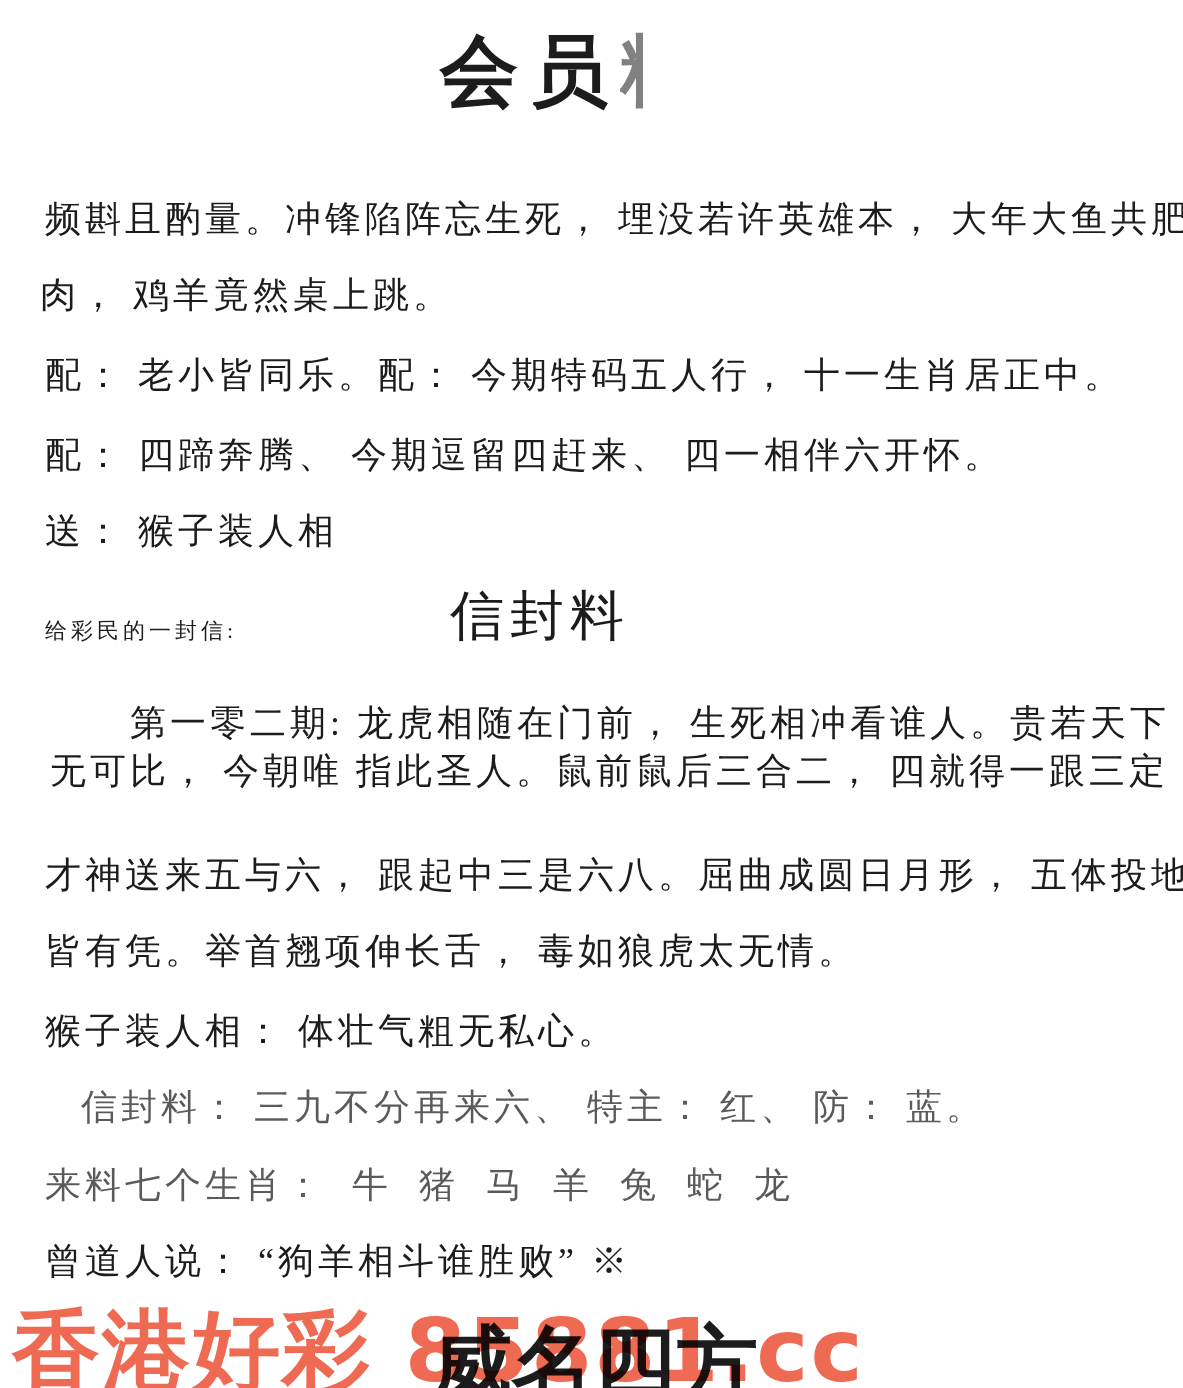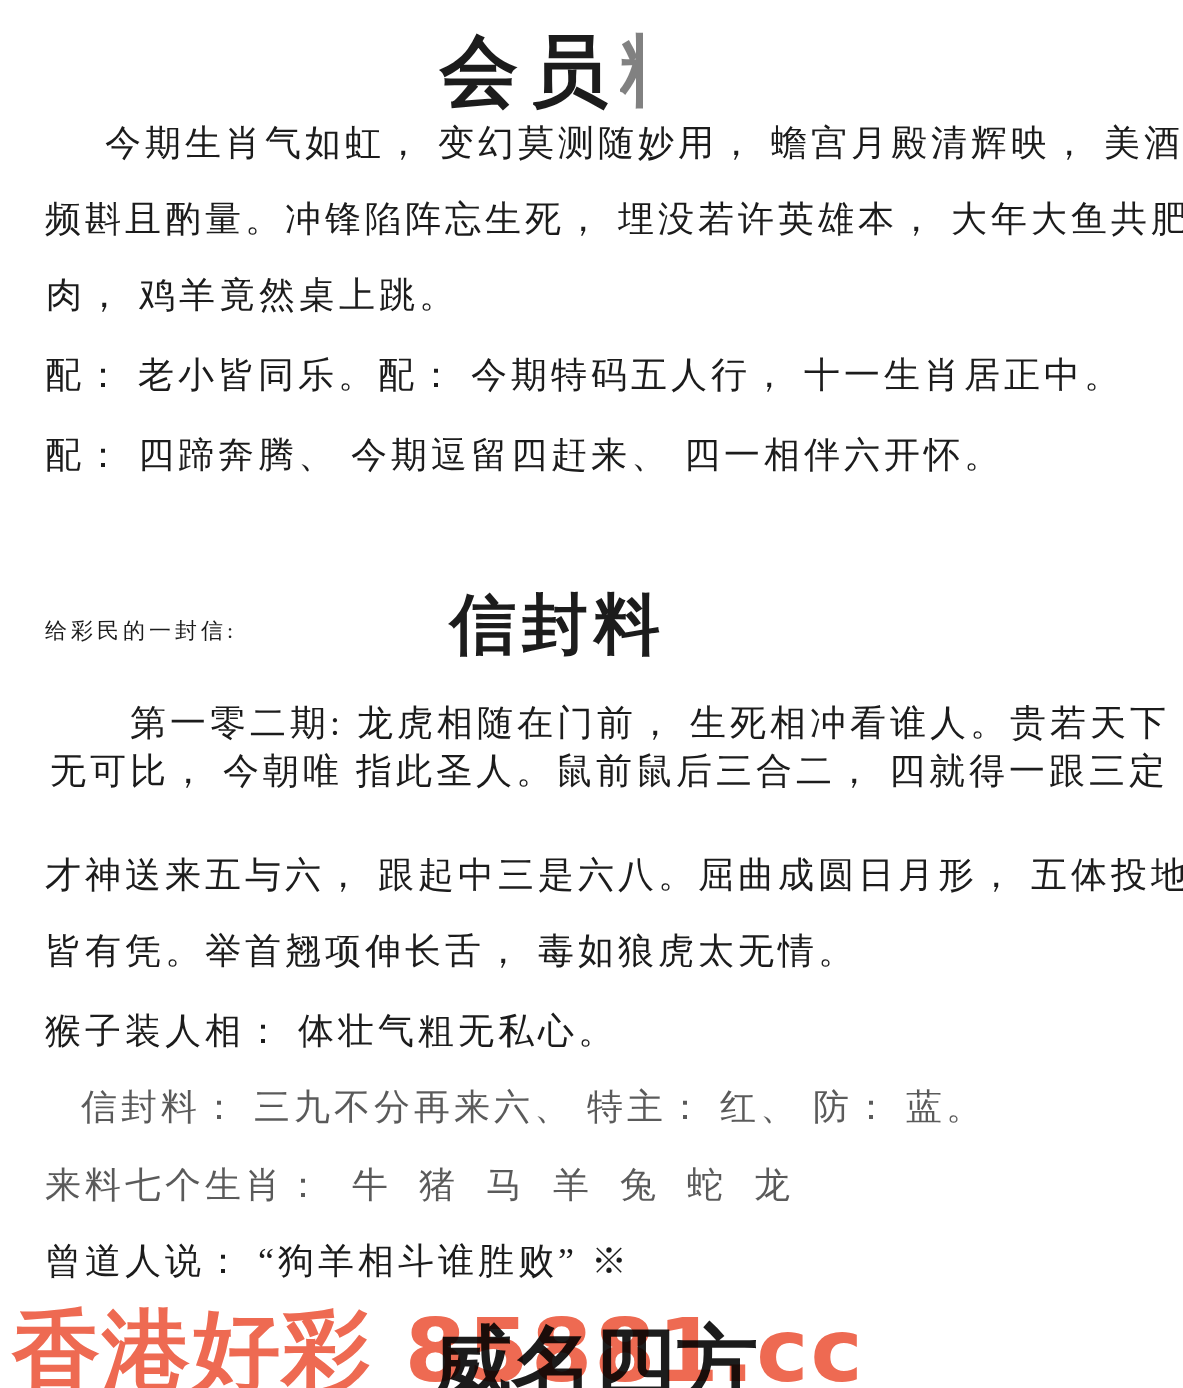--- a/index.html
+++ b/index.html
@@ -36,22 +36,22 @@
     display: inline-block;
     width: 0.30em;
     overflow: hidden;
     vertical-align: bottom;
     opacity: 0.55;
   }
   .letter-title {
     position: absolute;
     top: 580px;
     left: 450px;
-    font-size: 66px;
-    font-weight: 700;
+    font-size: 54px;
+    font-weight: 400;
     letter-spacing: 6px;
     white-space: nowrap;
   }
   .faded { opacity: 0.72; }
   .footer-title {
     position: absolute;
     top: 1310px;
     left: 430px;
     font-size: 82px;
     font-weight: 700;
@@ -72,26 +72,26 @@
 </style>
 </head>
 <body>
 
 <div class="page" style="color: rgb(28, 28, 28);">
 
   <div class="main-title">
     <span>会员</span><span class="title-partial">料</span>
   </div>
 
-  <div class="txt" style="top:122px; left:105px;">今期生肖气如虹， 变幻莫测随妙用， 蟾宫月殿清辉映， 美酒</div>
   <div class="txt" style="top:198px; left:45px;">频斟且酌量。冲锋陷阵忘生死， 埋没若许英雄本， 大年大鱼共肥</div>
-  <div class="txt" style="top:274px; left:46px;">肉， 鸡羊竟然桌上跳。</div>
+  <div class="txt" style="top:274px; left:40px;">肉， 鸡羊竟然桌上跳。</div>
 
   <div class="txt" style="top:354px; left:45px;">配： 老小皆同乐。配： 今期特码五人行， 十一生肖居正中。</div>
   <div class="txt" style="top:434px; left:45px;">配： 四蹄奔腾、 今期逗留四赶来、 四一相伴六开怀。</div>
+  <div class="txt" style="top:510px; left:45px;">送： 猴子装人相</div>
 
   <div class="txt" style="top:618px; left:45px; font-size:22px;">给彩民的一封信:</div>
   <div class="letter-title">信封料</div>
 
   <div class="txt" style="top:702px; left:130px;">第一零二期: 龙虎相随在门前， 生死相冲看谁人。贵若天下</div>
   <div class="txt" style="top:736px; left:50px;margin-top:14px;">无可比， 今朝唯 指此圣人。鼠前鼠后三合二， 四就得一跟三定</div>
   <div class="txt" style="top:854px; left:45px;">才神送来五与六， 跟起中三是六八。屈曲成圆日月形， 五体投地</div>
   <div class="txt" style="top:930px; left:45px;">皆有凭。举首翘项伸长舌， 毒如狼虎太无情。</div>
 
   <div class="txt" style="top:1010px; left:45px;">猴子装人相： 体壮气粗无私心。</div>

